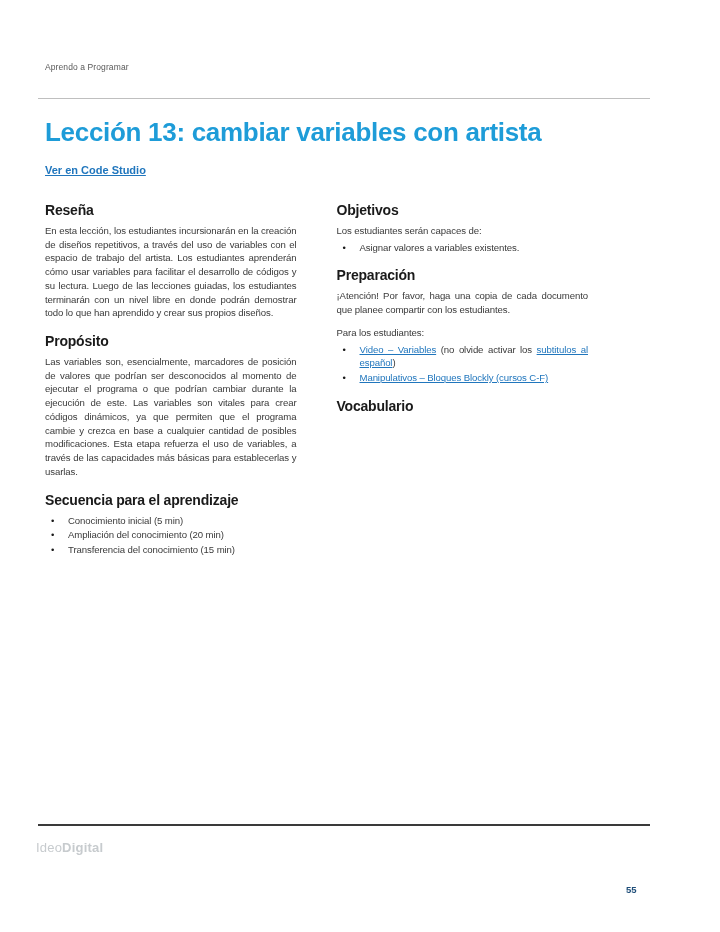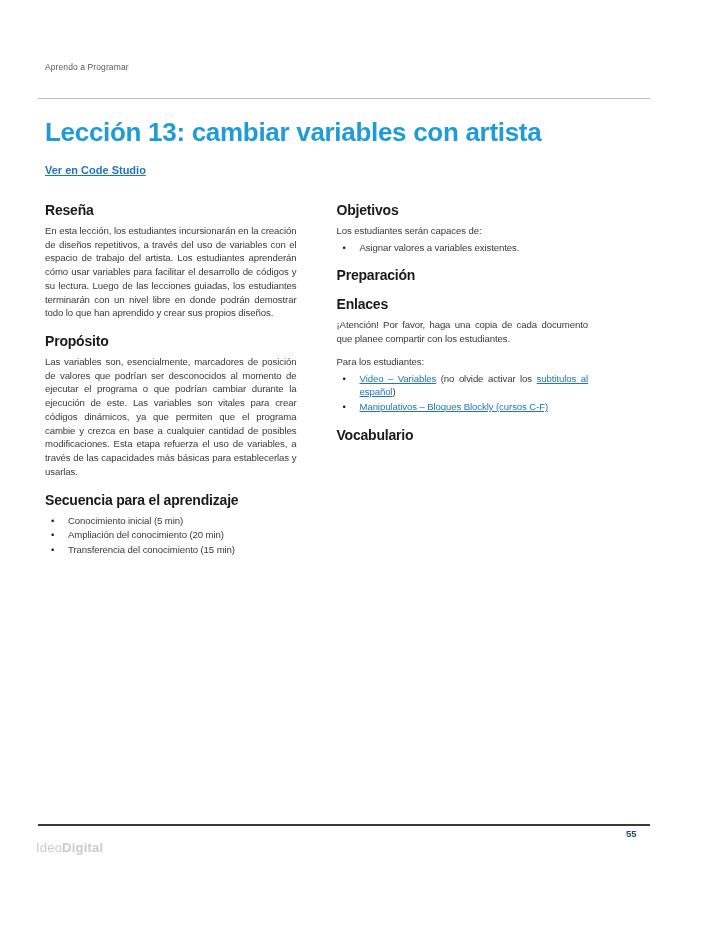--- a/index.html
+++ b/index.html
@@ -98,21 +98,21 @@
     left: 36px;
     top: 840px;
     font-size: 13px;
     color: #c7cbce;
     letter-spacing: 0.2px;
   }
   .footer-brand .bold { font-weight: bold; }
   .footer-pagenum {
     position: absolute;
     left: 626px;
-    top: 828px;
+    top: 884px;
     font-size: 9.5px;
     font-weight: bold;
     color: #1f4e79;
   }
 </style>
 </head>
 <body>
 
 <div class="page">
   <div class="content">
@@ -149,21 +149,20 @@
       <div class="col">
 
         <h2 class="sec">Objetivos</h2>
         <p class="intro-line">Los estudiantes serán capaces de:</p>
         <ul class="bullets">
           <li>Asignar valores a variables existentes.</li>
         </ul>
 
         <h2 class="sec">Preparación</h2>
 
-        <h2 class="sec">Enlaces</h2>
         <p class="body-text">¡Atención! Por favor, haga una copia de cada documento que planee compartir con los estudiantes.</p>
         <p class="intro-line">Para los estudiantes:</p>
         <ul class="bullets">
           <li><a class="link">Video – Variables</a><span> (no olvide activar los </span><a class="link">subtitulos al español</a><span>)</span></li>
           <li><a class="link">Manipulativos – Bloques Blockly (cursos C-F)</a></li>
         </ul>
 
         <h2 class="sec">Vocabulario</h2>
 
       </div>

